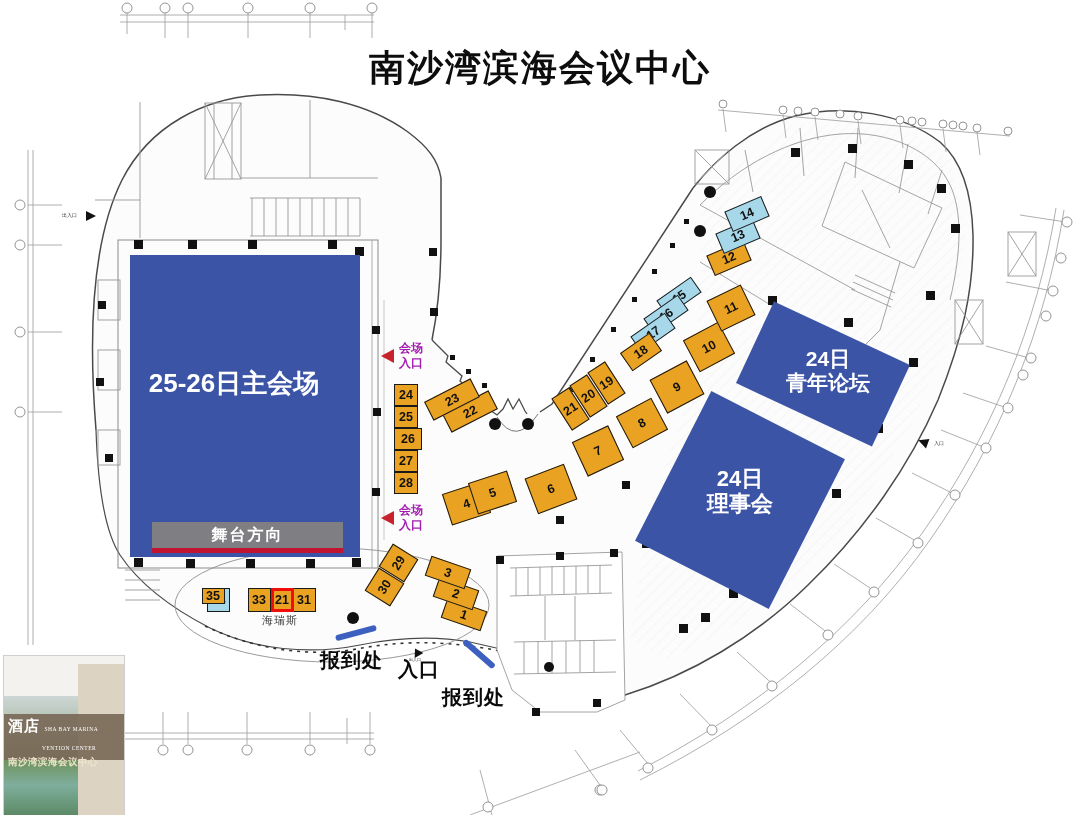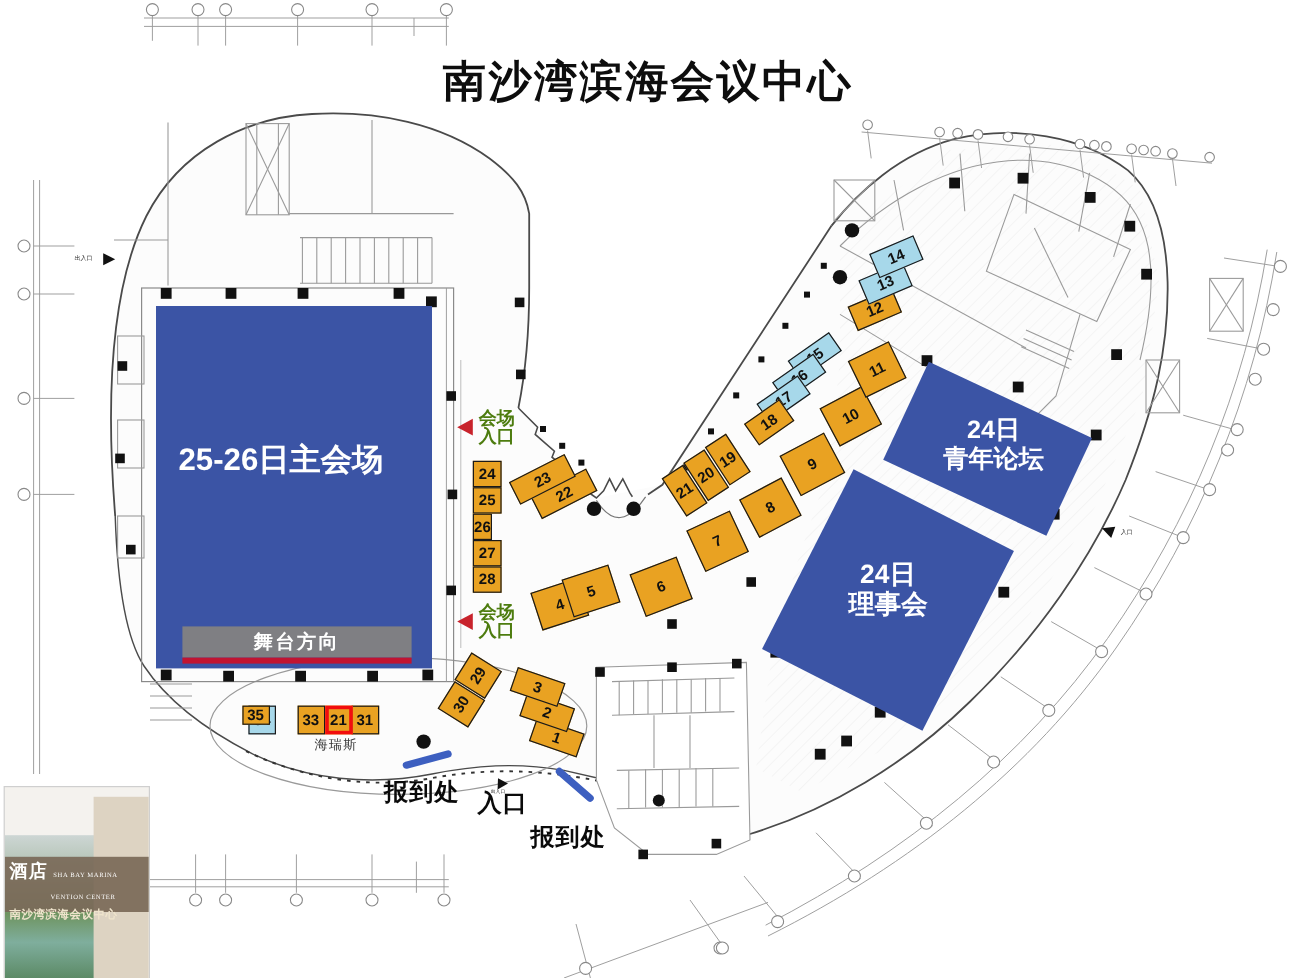--- a/index.html
+++ b/index.html
@@ -23,21 +23,21 @@
   .council-label{left:660px;top:466px;width:160px;font-size:22px;}
   
   .booth{position:absolute;display:flex;align-items:center;justify-content:center;
          border:1.2px solid #1a1a1a;font-size:12.5px;font-weight:600;color:#111;z-index:4;box-sizing:border-box;}
   .booth.orange{background:var(--booth-orange);}
   .booth.lightblue{background:var(--booth-lightblue);}
   .booth.highlight{border:3px solid var(--highlight-red);z-index:5;}
   
   .tri-red{width:0;height:0;border-top:7px solid transparent;border-bottom:7px solid transparent;
            border-right:13px solid var(--marker-red);z-index:4;}
-  .entr-label{font-size:15px;font-weight:800;color:#4d7c0f;line-height:15px;z-index:4;}
+  .entr-label{font-size:12px;font-weight:800;color:#a21caf;line-height:15px;z-index:4;}
   .big-label{font-size:20px;font-weight:900;color:#0a0a0a;z-index:6;letter-spacing:1px;}
   .micro{font-size:5px;color:#222;z-index:4;transform-origin:left top;}
   .tri-black{width:0;height:0;z-index:4;}
   .desk{position:absolute;background:var(--desk-blue);height:6px;border-radius:3px;z-index:4;}
   .note{font-size:11px;color:#3a3a3a;z-index:4;letter-spacing:1px;}
   
   .card{left:4px;top:656px;width:120px;height:159px;z-index:7;background:#f4f2ee;
         box-shadow:0 0 0 1px #cfcfcf;overflow:hidden;}
   .card-photo{position:absolute;left:0;top:40px;width:78px;height:119px;
         background:linear-gradient(180deg,#cdd6d4 0%,#a8bba6 30%,#6f9460 55%,#7fae9d 75%,#5c8a66 100%);}
@@ -376,21 +376,21 @@
       <div class="booth lightblue" style="left: 645px; top: 304.5px; width: 42px; height: 19px; transform: rotate(-35deg);">16</div>
       <div class="booth lightblue" style="left: 632px; top: 322.5px; width: 42px; height: 19px; transform: rotate(-35deg);">17</div>
       <div class="booth orange" style="left: 623px; top: 341px; width: 36px; height: 22px; transform: rotate(-35deg);">18</div>
       <div class="booth orange" style="left: 595.5px; top: 364px; width: 21px; height: 38px; transform: rotate(-33deg);">19</div>
       <div class="booth orange" style="left: 577.5px; top: 377px; width: 21px; height: 38px; transform: rotate(-33deg);">20</div>
       <div class="booth orange" style="left: 559.5px; top: 390px; width: 21px; height: 38px; transform: rotate(-33deg);">21</div>
       <div class="booth orange" style="left: 444px; top: 400.5px; width: 52px; height: 21px; transform: rotate(-27deg);">22</div>
       <div class="booth orange" style="left: 426px; top: 388.5px; width: 52px; height: 21px; transform: rotate(-27deg);">23</div>
       <div class="booth orange" style="left: 394px; top: 384px; width: 24px; height: 22px; transform: rotate(0deg);">24</div>
       <div class="booth orange" style="left: 394px; top: 406px; width: 24px; height: 22px; transform: rotate(0deg);">25</div>
-      <div class="booth orange" style="left: 394px; top: 428px; width: 16px; height: 22px; transform: rotate(0deg);">26</div>
+      <div class="booth orange" style="left: 394px; top: 428px; width: 28px; height: 22px; transform: rotate(0deg);">26</div>
       <div class="booth orange" style="left: 394px; top: 450px; width: 24px; height: 22px; transform: rotate(0deg);">27</div>
       <div class="booth orange" style="left: 394px; top: 472px; width: 24px; height: 22px; transform: rotate(0deg);">28</div>
       <div class="booth orange" style="left: 384.5px; top: 548px; width: 27px; height: 30px; transform: rotate(-58deg);">29</div>
       <div class="booth orange" style="left: 370.5px; top: 572px; width: 27px; height: 30px; transform: rotate(-58deg);">30</div>
       <div class="booth orange" style="left: 292.5px; top: 588px; width: 23px; height: 24px; transform: rotate(0deg);">31</div>
       <div class="booth orange highlight" style="left: 270.5px; top: 588px; width: 23px; height: 24px; transform: rotate(0deg);">21</div>
       <div class="booth orange" style="left: 247.5px; top: 588px; width: 23px; height: 24px; transform: rotate(0deg);">33</div>
       <div class="booth lightblue" style="left: 207px; top: 588px; width: 23px; height: 24px; transform: rotate(0deg);">34</div>
       <div class="booth orange" style="left: 201.5px; top: 588px; width: 23px; height: 16px; transform: rotate(0deg);">35</div>
     </div>

